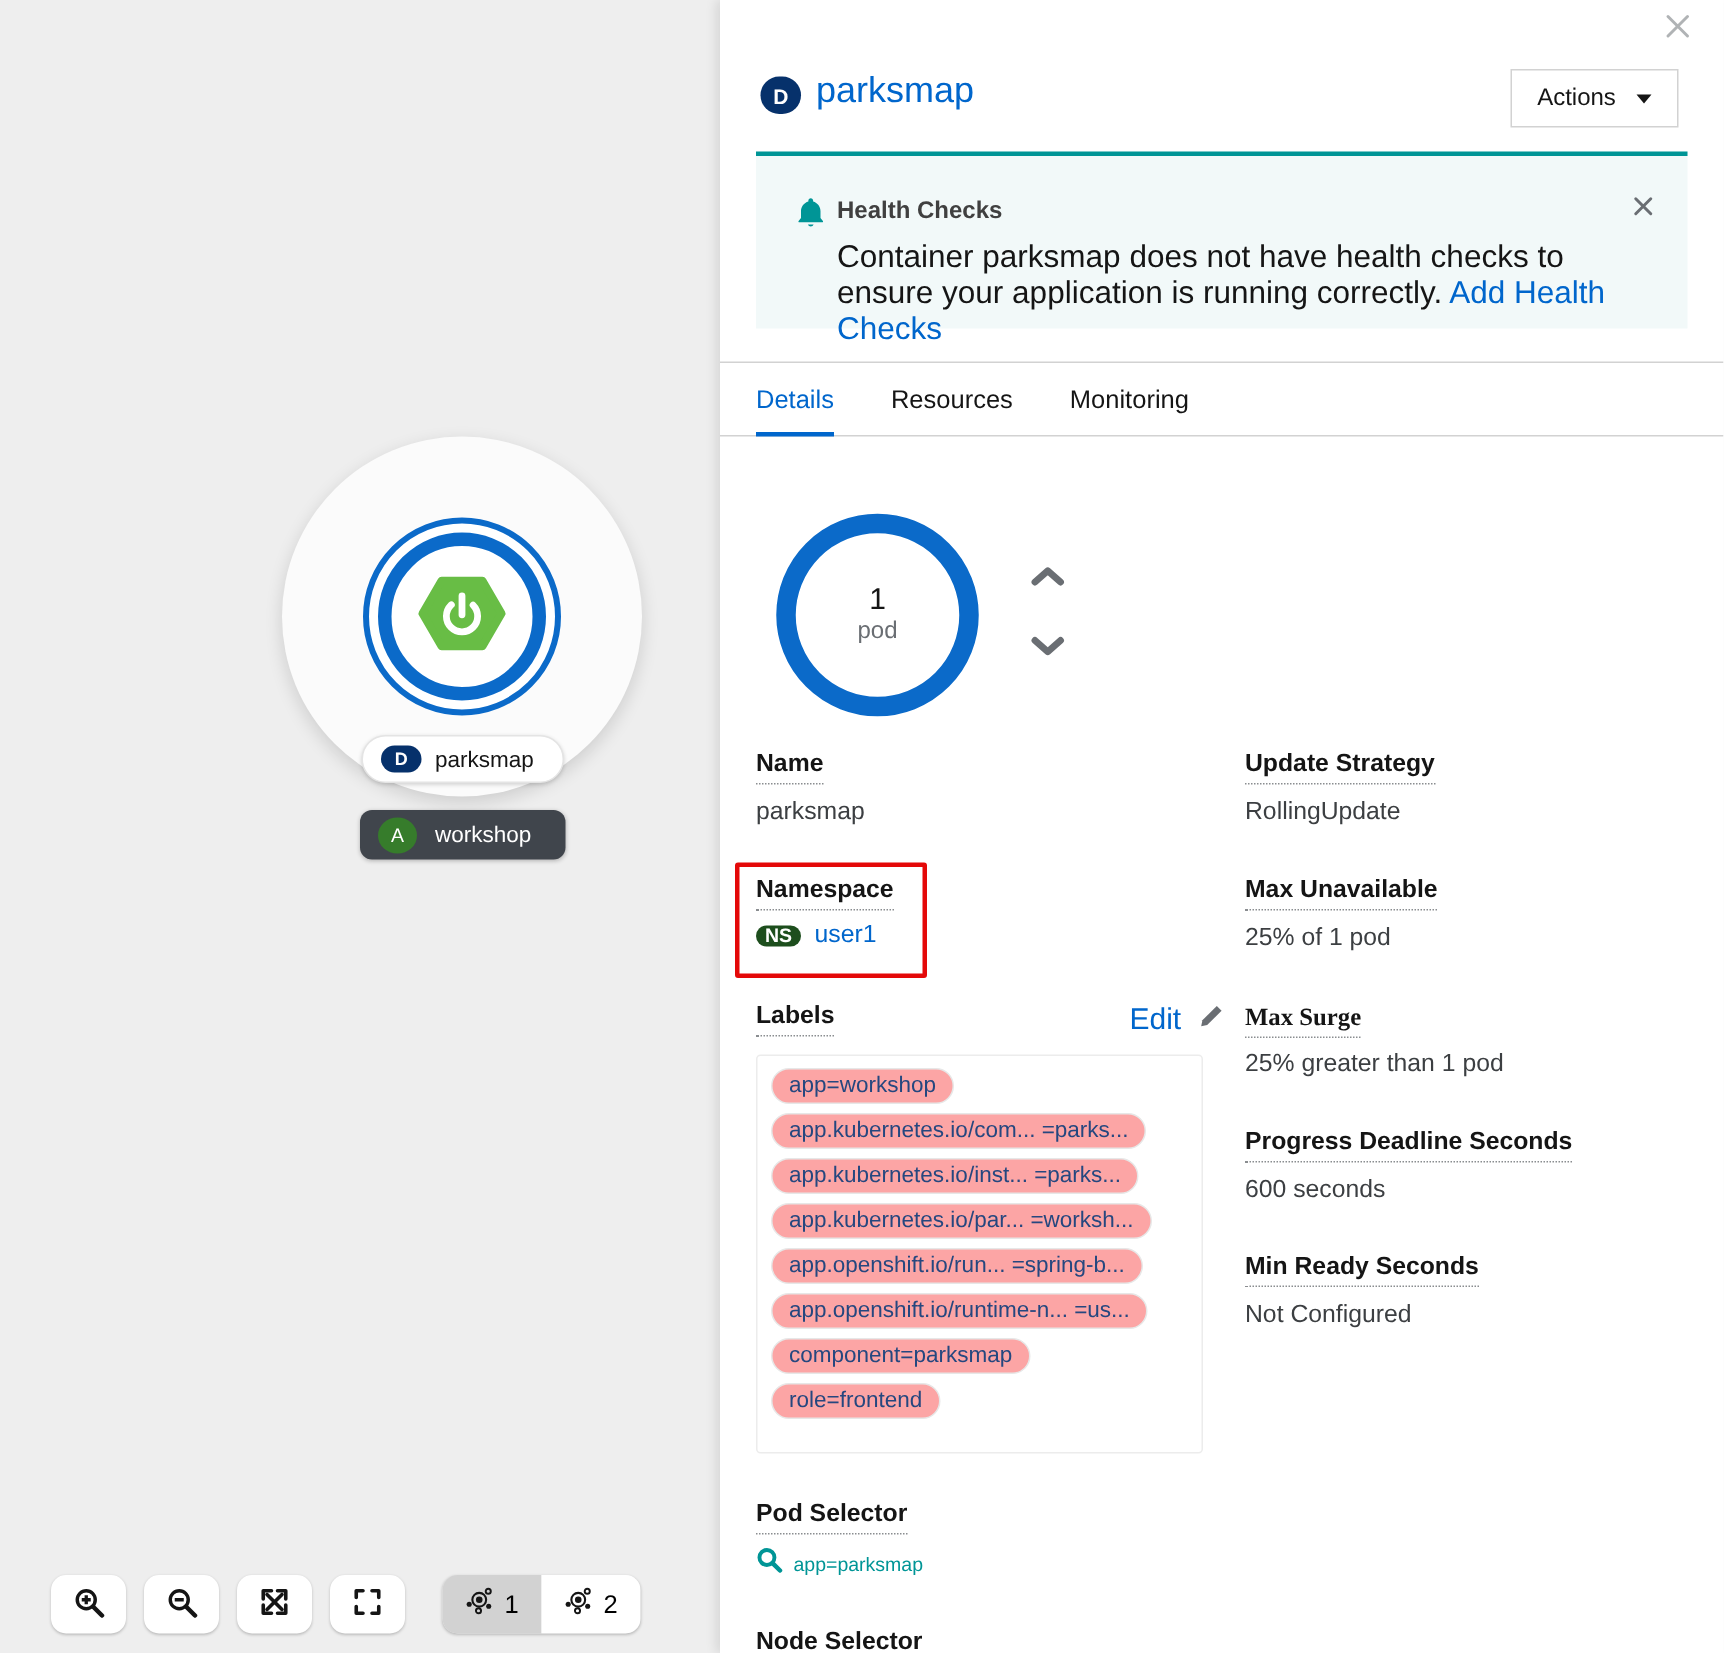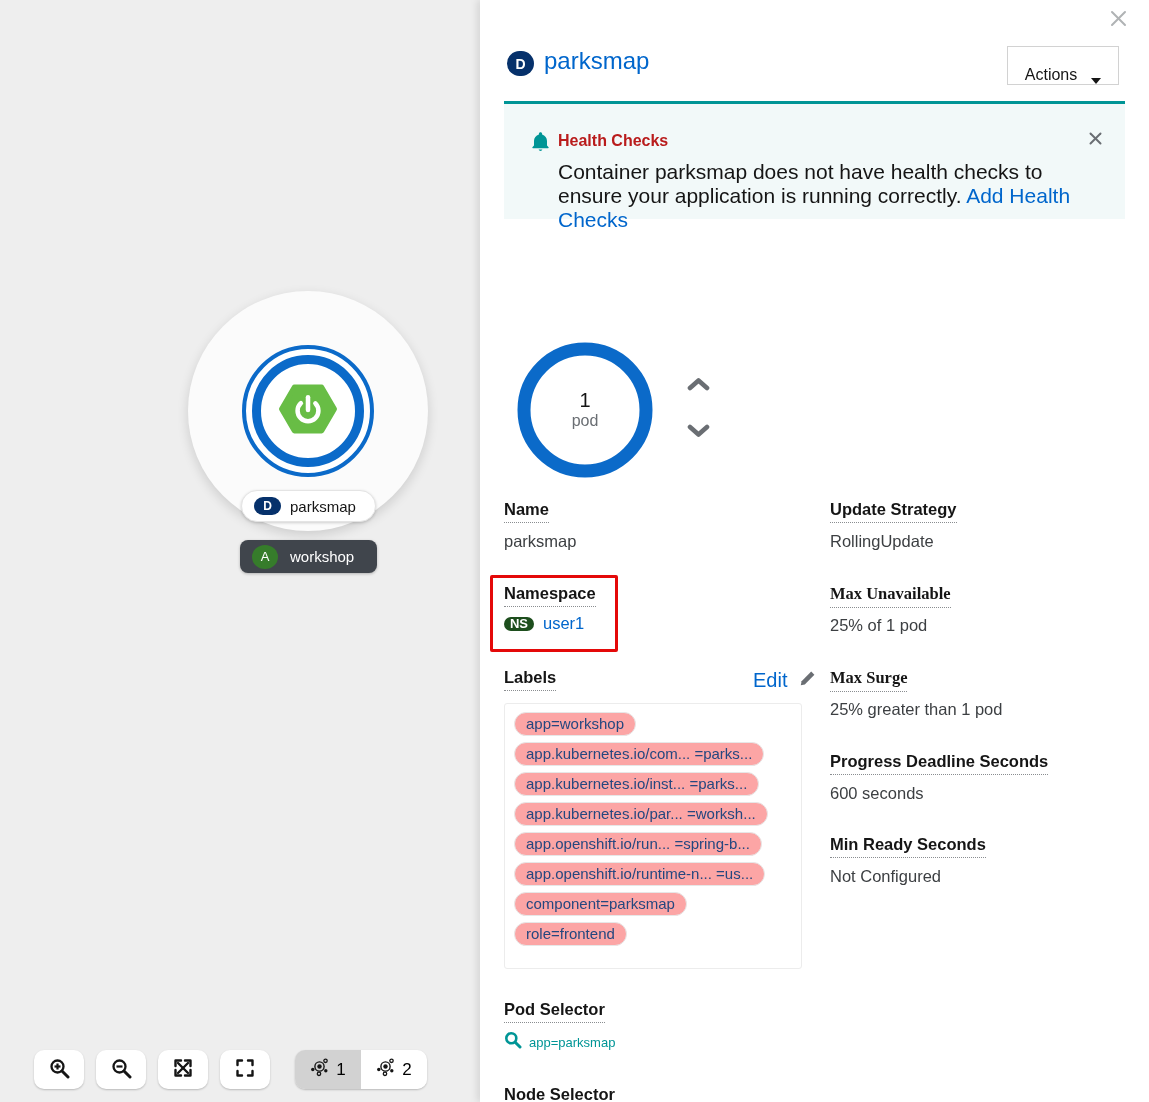--- a/index.html
+++ b/index.html
@@ -42,30 +42,30 @@
   
   #panel { position:absolute; left:480px; top:0; width:669px; height:1102px; background:#fff;
     box-shadow:-3px 0 7px rgba(0,0,0,.10); }
   .panel-close { position:absolute; left:626px; top:8px; width:24px; height:24px;
     display:flex; align-items:center; justify-content:center; cursor:pointer; }
   .hdr-badge { position:absolute; left:27px; top:51px; width:27px; height:25px; border-radius:13px;
     background:#06316b; color:#fff; font-weight:700; font-size:14px;
     display:flex; align-items:center; justify-content:center; }
   .hdr-title { position:absolute; left:64px; top:47px; font-size:24px; font-weight:500; color:#0066cc; }
   .actions-btn { position:absolute; left:527px; top:46px; width:112px; height:39px; background:#fff;
-    border:1px solid #d2d2d2; display:flex; align-items:flex-end; justify-content:center; gap:14px;
+    border:1px solid #d2d2d2; display:flex; align-items:center; justify-content:center; gap:14px;
     font-size:16px; color:#151515; cursor:pointer; font-family:inherit; }
   .caret-down { width:0; height:0; border-left:5px solid transparent; border-right:5px solid transparent;
     border-top:6px solid #151515; }
 
   
   .alert { position:absolute; left:24px; top:101px; width:621px; height:118px;
     background:#f2f9f9; border-top:3px solid #009596; }
   .alert-bell { position:absolute; left:27px; top:27px; }
-  .alert-title { position:absolute; left:54px; top:28px; font-size:16px; font-weight:700; color:#b91c1c; }
+  .alert-title { position:absolute; left:54px; top:28px; font-size:16px; font-weight:700; color:#404040; }
   .alert-close { position:absolute; right:20px; top:26px; width:20px; height:20px;
     display:flex; align-items:center; justify-content:center; cursor:pointer; }
   .alert-body { position:absolute; left:54px; top:56px; width:552px; font-size:21px;
     line-height:24px; color:#151515; }
   .alert-link { color:#0066cc; text-decoration:none; cursor:pointer; }
 
   
   .tabs { position:absolute; left:0; top:241px; width:669px; height:50px;
     border-top:1px solid #d2d2d2; border-bottom:1px solid #d2d2d2; display:flex; padding-left:24px; }
   .tab { height:49px; line-height:49px; margin-right:38px; font-size:17px; color:#151515; cursor:pointer; }
@@ -240,20 +240,25 @@
             <line x1="1.5" y1="1.5" x2="11.5" y2="11.5"></line>
               <line x1="11.5" y1="1.5" x2="1.5" y2="11.5"></line>
           </svg>
         </span>
       </div>
       <div class="alert-body"><span>Container parksmap does not have health checks to ensure your application is running correctly.</span>
         <a class="alert-link">Add Health Checks</a>
       </div>
     </div>
 
+    <div class="tabs">
+      <div class="tab active">Details</div>
+      <div class="tab">Resources</div>
+      <div class="tab">Monitoring</div>
+    </div>
 
     <div class="donut-wrap">
       <svg width="150" height="150" viewBox="0 0 150 150">
         <circle cx="75" cy="75" r="61" fill="none" stroke="#0b6ac9" stroke-width="13"></circle>
       </svg>
       <div class="donut-text">
         <span class="donut-count">1</span>
         <span class="donut-unit">pod</span>
       </div>
     </div>
@@ -312,21 +317,21 @@
         </svg>
       </span>
       <a class="link-teal" style="font-size:13px;">app=parksmap</a>
     </div>
 
     <div class="h" style="left:24px; top:1085px;"><span>Node Selector</span></div>
 
     <div class="h" style="left:350px; top:500px;"><span>Update Strategy</span></div>
     <div class="v" style="left:350px; top:532px;">RollingUpdate</div>
 
-    <div class="h" style="left:350px; top:584px;font-family:Liberation Serif, serif;"><span>Max Unavailable</span></div>
+    <div class="h" style="left:350px; top:584px;"><span>Max Unavailable</span></div>
     <div class="v" style="left:350px; top:616px;">25% of 1 pod</div>
 
     <div class="h" style="left:350px; top:668px;font-family:Liberation Serif, serif;"><span>Max Surge</span></div>
     <div class="v" style="left:350px; top:700px;">25% greater than 1 pod</div>
 
     <div class="h" style="left:350px; top:752px;"><span>Progress Deadline Seconds</span></div>
     <div class="v" style="left:350px; top:784px;">600 seconds</div>
 
     <div class="h" style="left:350px; top:835px;"><span>Min Ready Seconds</span></div>
     <div class="v" style="left:350px; top:867px;">Not Configured</div>

